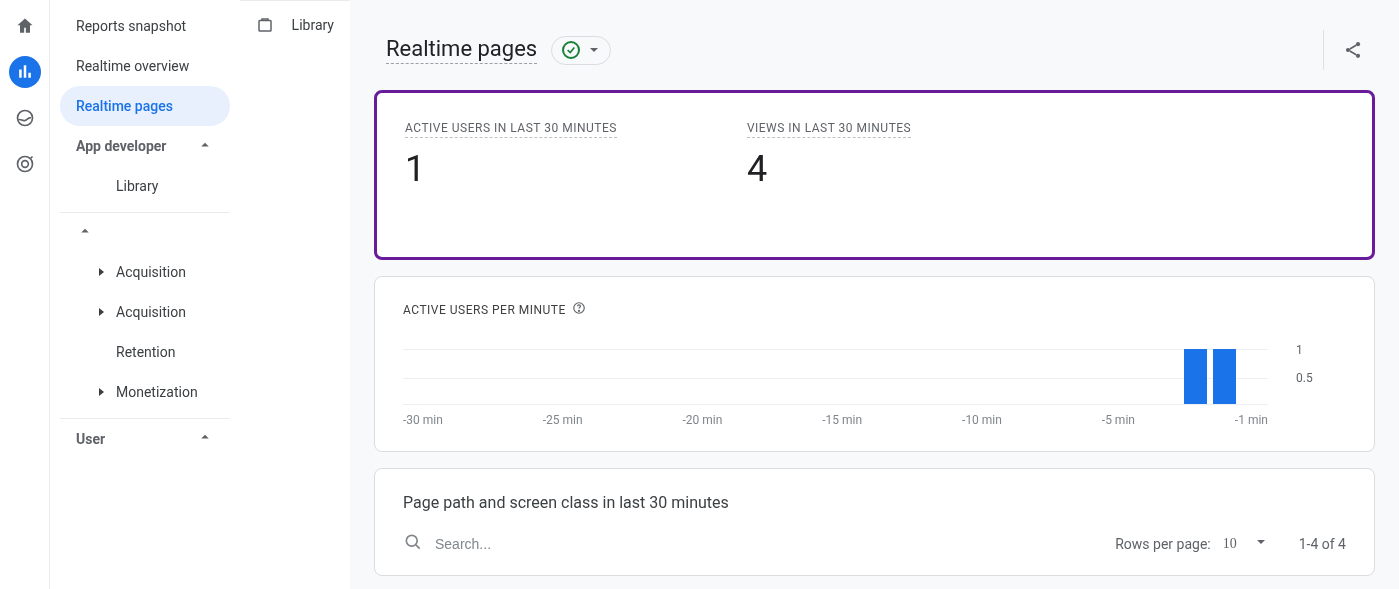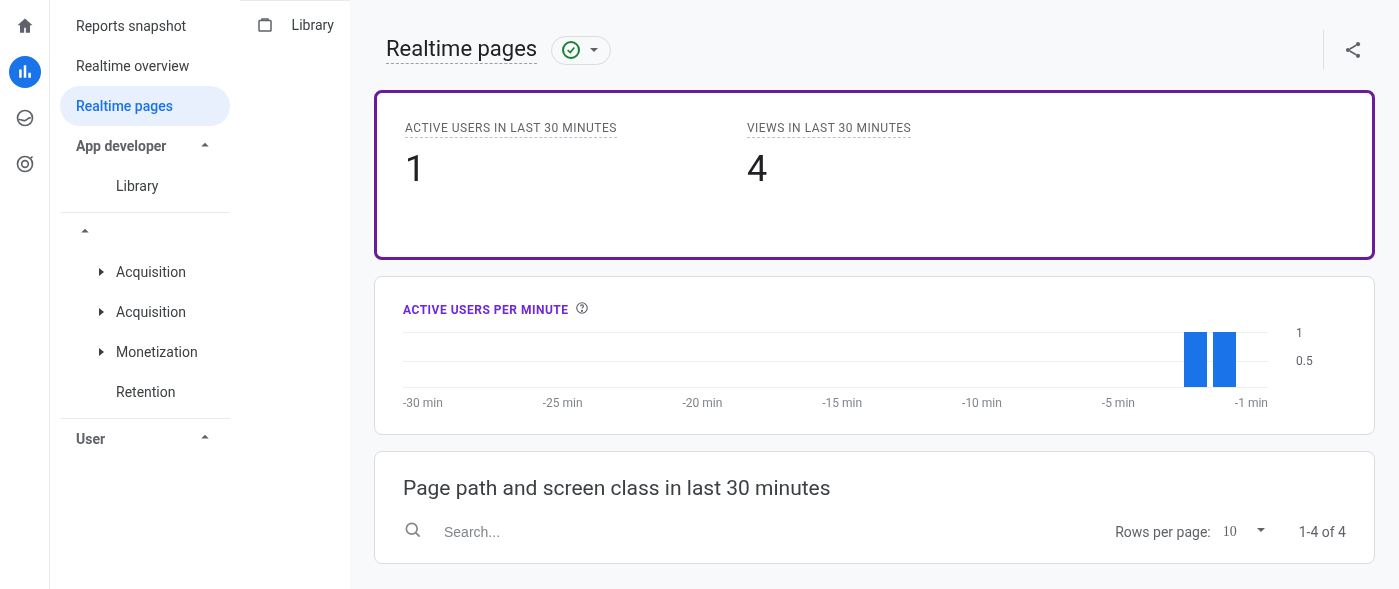--- a/index.html
+++ b/index.html
@@ -159,24 +159,23 @@
     font-weight: 400;
     margin-top: 10px;
     color: #202124;
   }
   .card.highlight { min-height: 170px; }
 
   
   .apm-label {
     font-size: 12px;
     letter-spacing: 0.5px;
-    color: #6d28d9;
+    color: #404040;
     display: flex; align-items: center; gap: 6px;
-    margin-bottom: 14px;
-    font-weight: bold;
+    margin-bottom: 31px;
   }
   .apm-label svg { width: 14px; height: 14px; color: #5f6368; }
 
   .spark {
     display: flex; align-items: flex-start; gap: 28px;
   }
   .spark-plot {
     flex: 1;
     position: relative;
     height: 56px;
@@ -207,30 +206,30 @@
   .spark-xaxis {
     display: flex; justify-content: space-between;
     margin-top: 8px;
     font-size: 12px;
     color: #80868b;
     padding-right: 78px;
   }
 
   
   .table-card .title {
-    font-size: 21px;
+    font-size: 16px;
     color: #3c4043;
     margin-bottom: 20px;
   }
   .search-row {
     display: flex; align-items: center; justify-content: space-between;
     font-size: 14px;
     color: #5f6368;
   }
-  .search-box { display: flex; align-items: center; gap: 21px; color: #80868b; }
+  .search-box { display: flex; align-items: center; gap: 12px; color: #80868b; }
   .search-box svg { width: 20px; height: 20px; }
   .search-box input {
     border: none; outline: none; font-size: 14px;
     color: #3c4043; background: transparent;
     width: 200px;
   }
   .search-box input::placeholder { color: #80868b; }
   .pager { display: flex; align-items: center; gap: 32px; }
   .rpp { display: flex; align-items: center; gap: 12px; }
   .rpp-val {
@@ -311,30 +310,30 @@
     </div>
     <div class="nav-subitem">
       <span class="arrow">
           <svg viewBox="0 0 10 10" fill="currentColor">
             <path d="M3 1l5 4-5 4z"></path>
           </svg>
         </span>
       <span>Acquisition</span>
     </div>
     <div class="nav-subitem">
+      <span class="arrow"></span>
+      <span>Retention</span>
+    </div>
+    <div class="nav-subitem">
       <span class="arrow">
           <svg viewBox="0 0 10 10" fill="currentColor">
             <path d="M3 1l5 4-5 4z"></path>
           </svg>
         </span>
       <span>Monetization</span>
-    </div>
-    <div class="nav-subitem">
-      <span class="arrow"></span>
-      <span>Retention</span>
     </div>
 
     <div class="nav-item group">
       <span class="label">User</span>
       <span class="chevron">
         <svg viewBox="0 0 24 24" fill="currentColor">
             <path d="M7 14l5-5 5 5z"></path>
           </svg>
       </span>
     </div>

